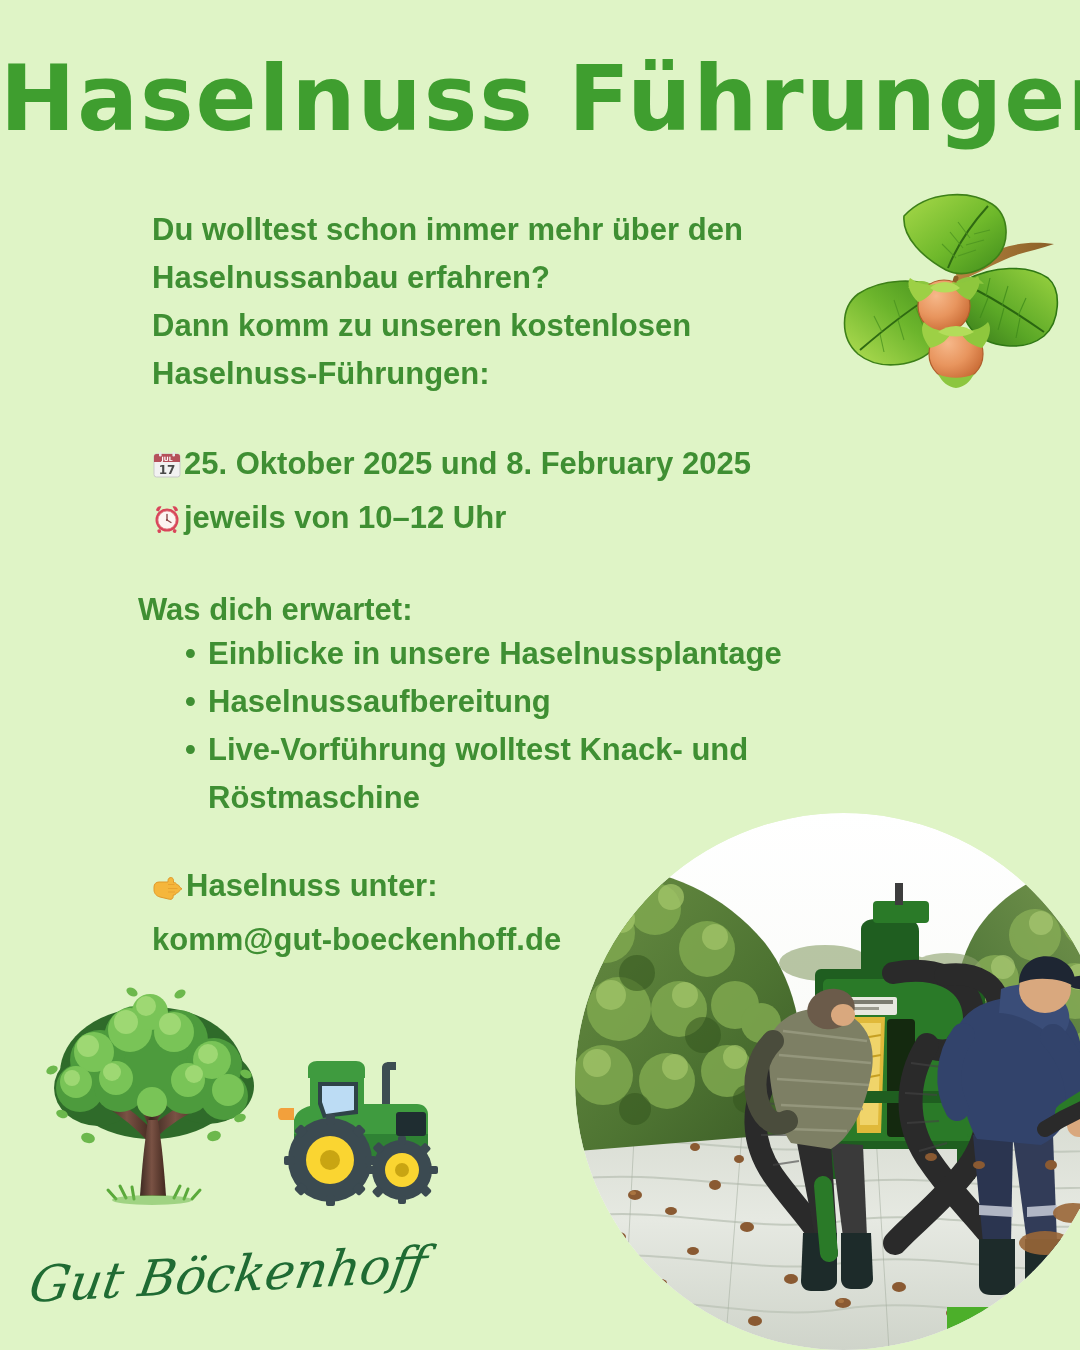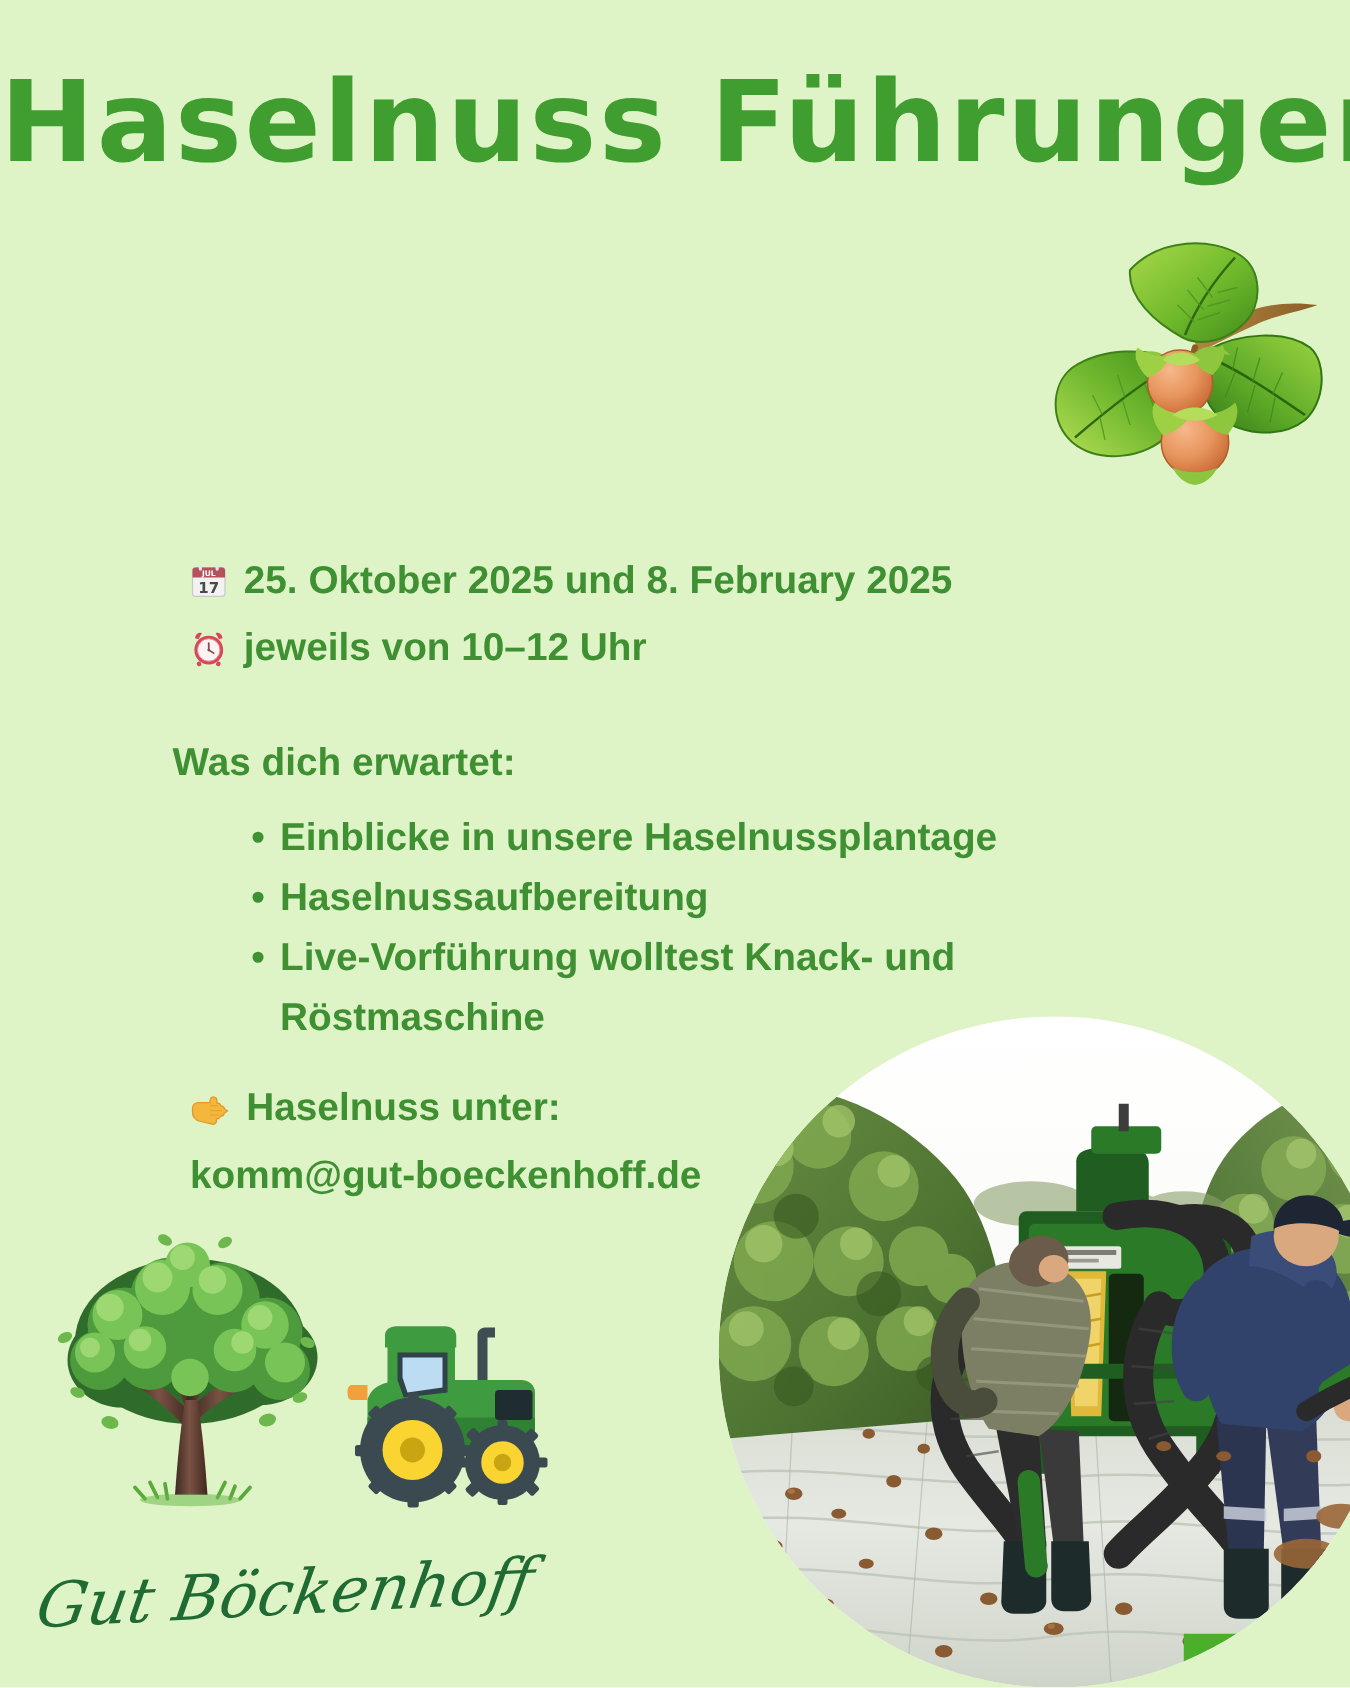--- a/index.html
+++ b/index.html
@@ -40,21 +40,21 @@
     font-size: 31px;
     line-height: 48px;
     color: #3f8f33;
   }
   #intro-block { left: 152px; top: 206px; width: 700px; }
   #date-block  { left: 152px; top: 440px; width: 760px; }
   #expect-title{ left: 138px; top: 586px; width: 700px; }
   #expect-list {
     position: absolute;
     left: 152px; top: 630px; width: 740px;
-    margin: 16px; padding: 0;
+    margin: 0; padding: 0;
     list-style: none;
   }
   #expect-list li {
     position: relative;
     padding-left: 56px;
     font-family: "Liberation Sans", sans-serif;
     font-weight: 700;
     font-size: 31px;
     line-height: 48px;
     color: #3f8f33;
@@ -67,21 +67,21 @@
     font-size: 31px;
     line-height: 48px;
     color: #3f8f33;
   }
   #signup-block { left: 152px; top: 862px; width: 560px; }
 
   
   .icon-inline {
     display: inline-block;
     vertical-align: -6px;
-    margin-right: 13px;
+    margin-right: 2px;
   }
 
   
   #branch {
     position: absolute;
     left: 806px;
     top: 182px;
     width: 272px;
     height: 216px;
   }
@@ -220,20 +220,26 @@
       <g>
         <circle cx="150" cy="172" r="27" fill="url(#nutg)" stroke="#b05e2c" stroke-width="1.2"></circle>
         <path d="M124 166 C116 156 114 146 118 140 C126 148 136 150 146 148 C144 157 134 164 124 166 Z" fill="#9dd045"></path>
         <path d="M176 166 C184 156 186 146 182 140 C174 148 164 150 154 148 C156 157 166 164 176 166 Z" fill="#8ec73d"></path>
         <path d="M132 150 C142 142 158 142 168 150 C158 156 142 156 132 150 Z" fill="#b3dd5a"></path>
         <path d="M132 192 C136 200 142 205 150 206 C158 205 164 200 168 192 C158 197 142 197 132 192 Z" fill="#8cc63f"></path>
       </g>
     </svg>
   </div>
 
+  <div id="intro-block" class="body-text">
+    <div>Du wolltest schon immer mehr über den</div>
+    <div>Haselnussanbau erfahren?</div>
+    <div>Dann komm zu unseren kostenlosen</div>
+    <div>Haselnuss-Führungen:</div>
+  </div>
 
   <div id="date-block" class="body-text">
     <div>
       <span class="icon-inline">
         <svg width="30" height="30" viewBox="0 0 30 30" xmlns="http://www.w3.org/2000/svg">
           <rect x="2" y="4" width="26" height="23" rx="2.5" fill="#f2f2f2" stroke="#c9c9c9" stroke-width="1"></rect>
           <path d="M2 6.5A2.5 2.5 0 0 1 4.5 4h21A2.5 2.5 0 0 1 28 6.5V12H2z" fill="#b5515a"></path>
           <rect x="7" y="1.5" width="2.6" height="5" rx="1.3" fill="#e6e6e6"></rect>
           <rect x="20.4" y="1.5" width="2.6" height="5" rx="1.3" fill="#e6e6e6"></rect>
           <text x="15" y="11" font-family="DejaVu Sans, sans-serif" font-size="6" font-weight="700" text-anchor="middle" fill="#ffffff">JUL</text>

